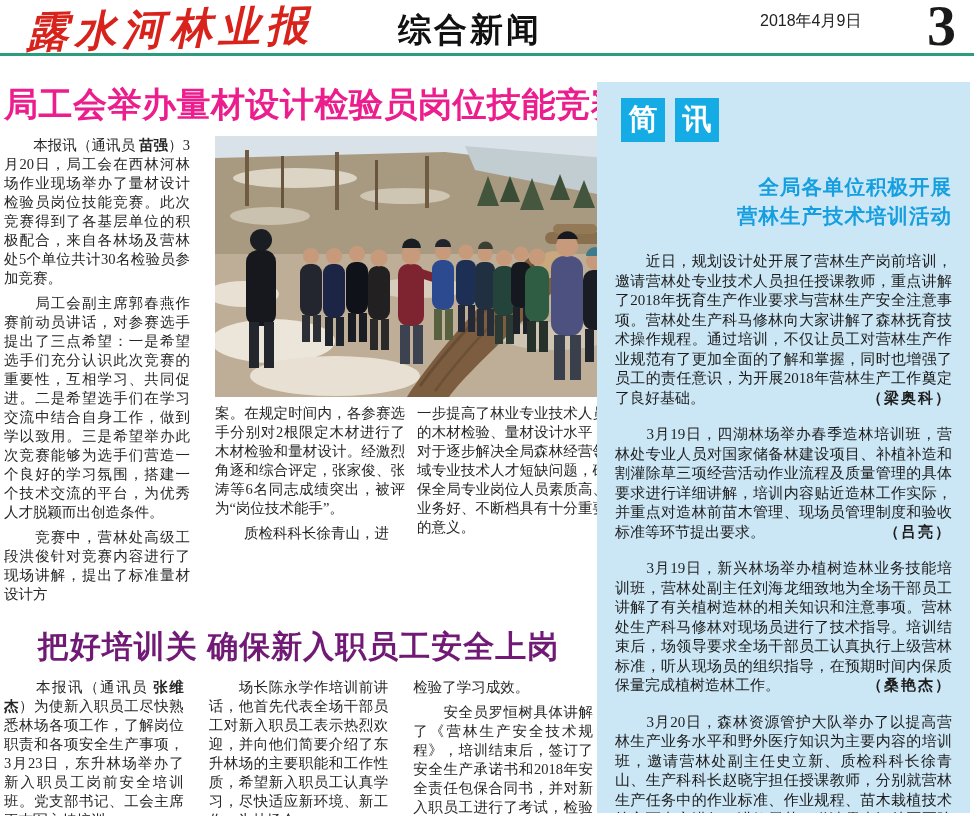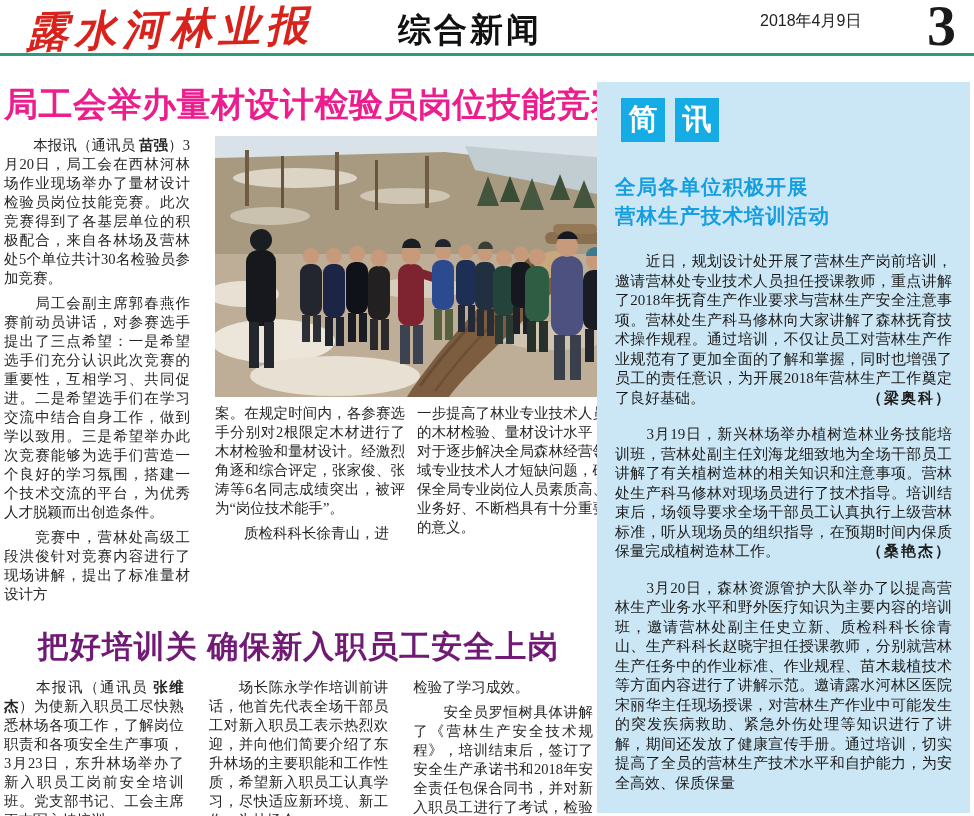--- a/index.html
+++ b/index.html
@@ -62,21 +62,21 @@
   .photo-wrap svg { display:block; width:392px; height:261px; }
   .two-cols { display:flex; gap:12px; }
   
   .badges { display:flex; gap:10px; margin:6px 0 30px 6px; }
   .badge {
     width:44px; height:44px; background:#15ace6; color:#ffffff;
     font-family:"Liberation Sans", sans-serif; font-weight:bold; font-size:29px;
     display:flex; align-items:center; justify-content:center;
   }
   .sb-title {
-    text-align:left; color:#169fe0; font-family:"Liberation Sans", sans-serif;
+    text-align:right; color:#169fe0; font-family:"Liberation Sans", sans-serif;
     font-weight:800; font-size:20.5px; line-height:29px; margin-bottom:22px;
     letter-spacing:1px;
   }
   .brief {
     font-size:15px; line-height:19.5px; text-align:justify; color:#1d1d1d;
     margin-bottom:17px;
   }
   .byline { float:right; font-weight:bold; letter-spacing:2px; }
 </style>
 </head>
@@ -274,18 +274,19 @@
     <aside class="sidebar">
       <div class="badges">
         <span class="badge">简</span>
         <span class="badge">讯</span>
       </div>
       <div class="sb-title">
         <div>全局各单位积极开展</div>
         <div>营林生产技术培训活动</div>
       </div>
       <p class="brief"><span>　　近日，规划设计处开展了营林生产岗前培训，邀请营林处专业技术人员担任授课教师，重点讲解了2018年抚育生产作业要求与营林生产安全注意事项。营林处生产科马修林向大家讲解了森林抚育技术操作规程。通过培训，不仅让员工对营林生产作业规范有了更加全面的了解和掌握，同时也增强了员工的责任意识，为开展2018年营林生产工作奠定了良好基础。</span><span class="byline">（梁奥科）</span></p>
+      <p class="brief"><span>　　3月19日，四湖林场举办春季造林培训班，营林处专业人员对国家储备林建设项目、补植补造和割灌除草三项经营活动作业流程及质量管理的具体要求进行详细讲解，培训内容贴近造林工作实际，并重点对造林前苗木管理、现场员管理制度和验收标准等环节提出要求。</span><span class="byline">（吕亮）</span></p>
       <p class="brief"><span>　　3月19日，新兴林场举办植树造林业务技能培训班，营林处副主任刘海龙细致地为全场干部员工讲解了有关植树造林的相关知识和注意事项。营林处生产科马修林对现场员进行了技术指导。培训结束后，场领导要求全场干部员工认真执行上级营林标准，听从现场员的组织指导，在预期时间内保质保量完成植树造林工作。</span><span class="byline">（桑艳杰）</span></p>
       <p class="brief"><span>　　3月20日，森林资源管护大队举办了以提高营林生产业务水平和野外医疗知识为主要内容的培训班，邀请营林处副主任史立新、质检科科长徐青山、生产科科长赵晓宇担任授课教师，分别就营林生产任务中的作业标准、作业规程、苗木栽植技术等方面内容进行了讲解示范。邀请露水河林区医院宋丽华主任现场授课，对营林生产作业中可能发生的突发疾病救助、紧急外伤处理等知识进行了讲解，期间还发放了健康宣传手册。通过培训，切实提高了全员的营林生产技术水平和自护能力，为安全高效、保质保量</span><span class="byline"></span></p>
     </aside>
 
   </div>
 </div>
 
 </body></html>

